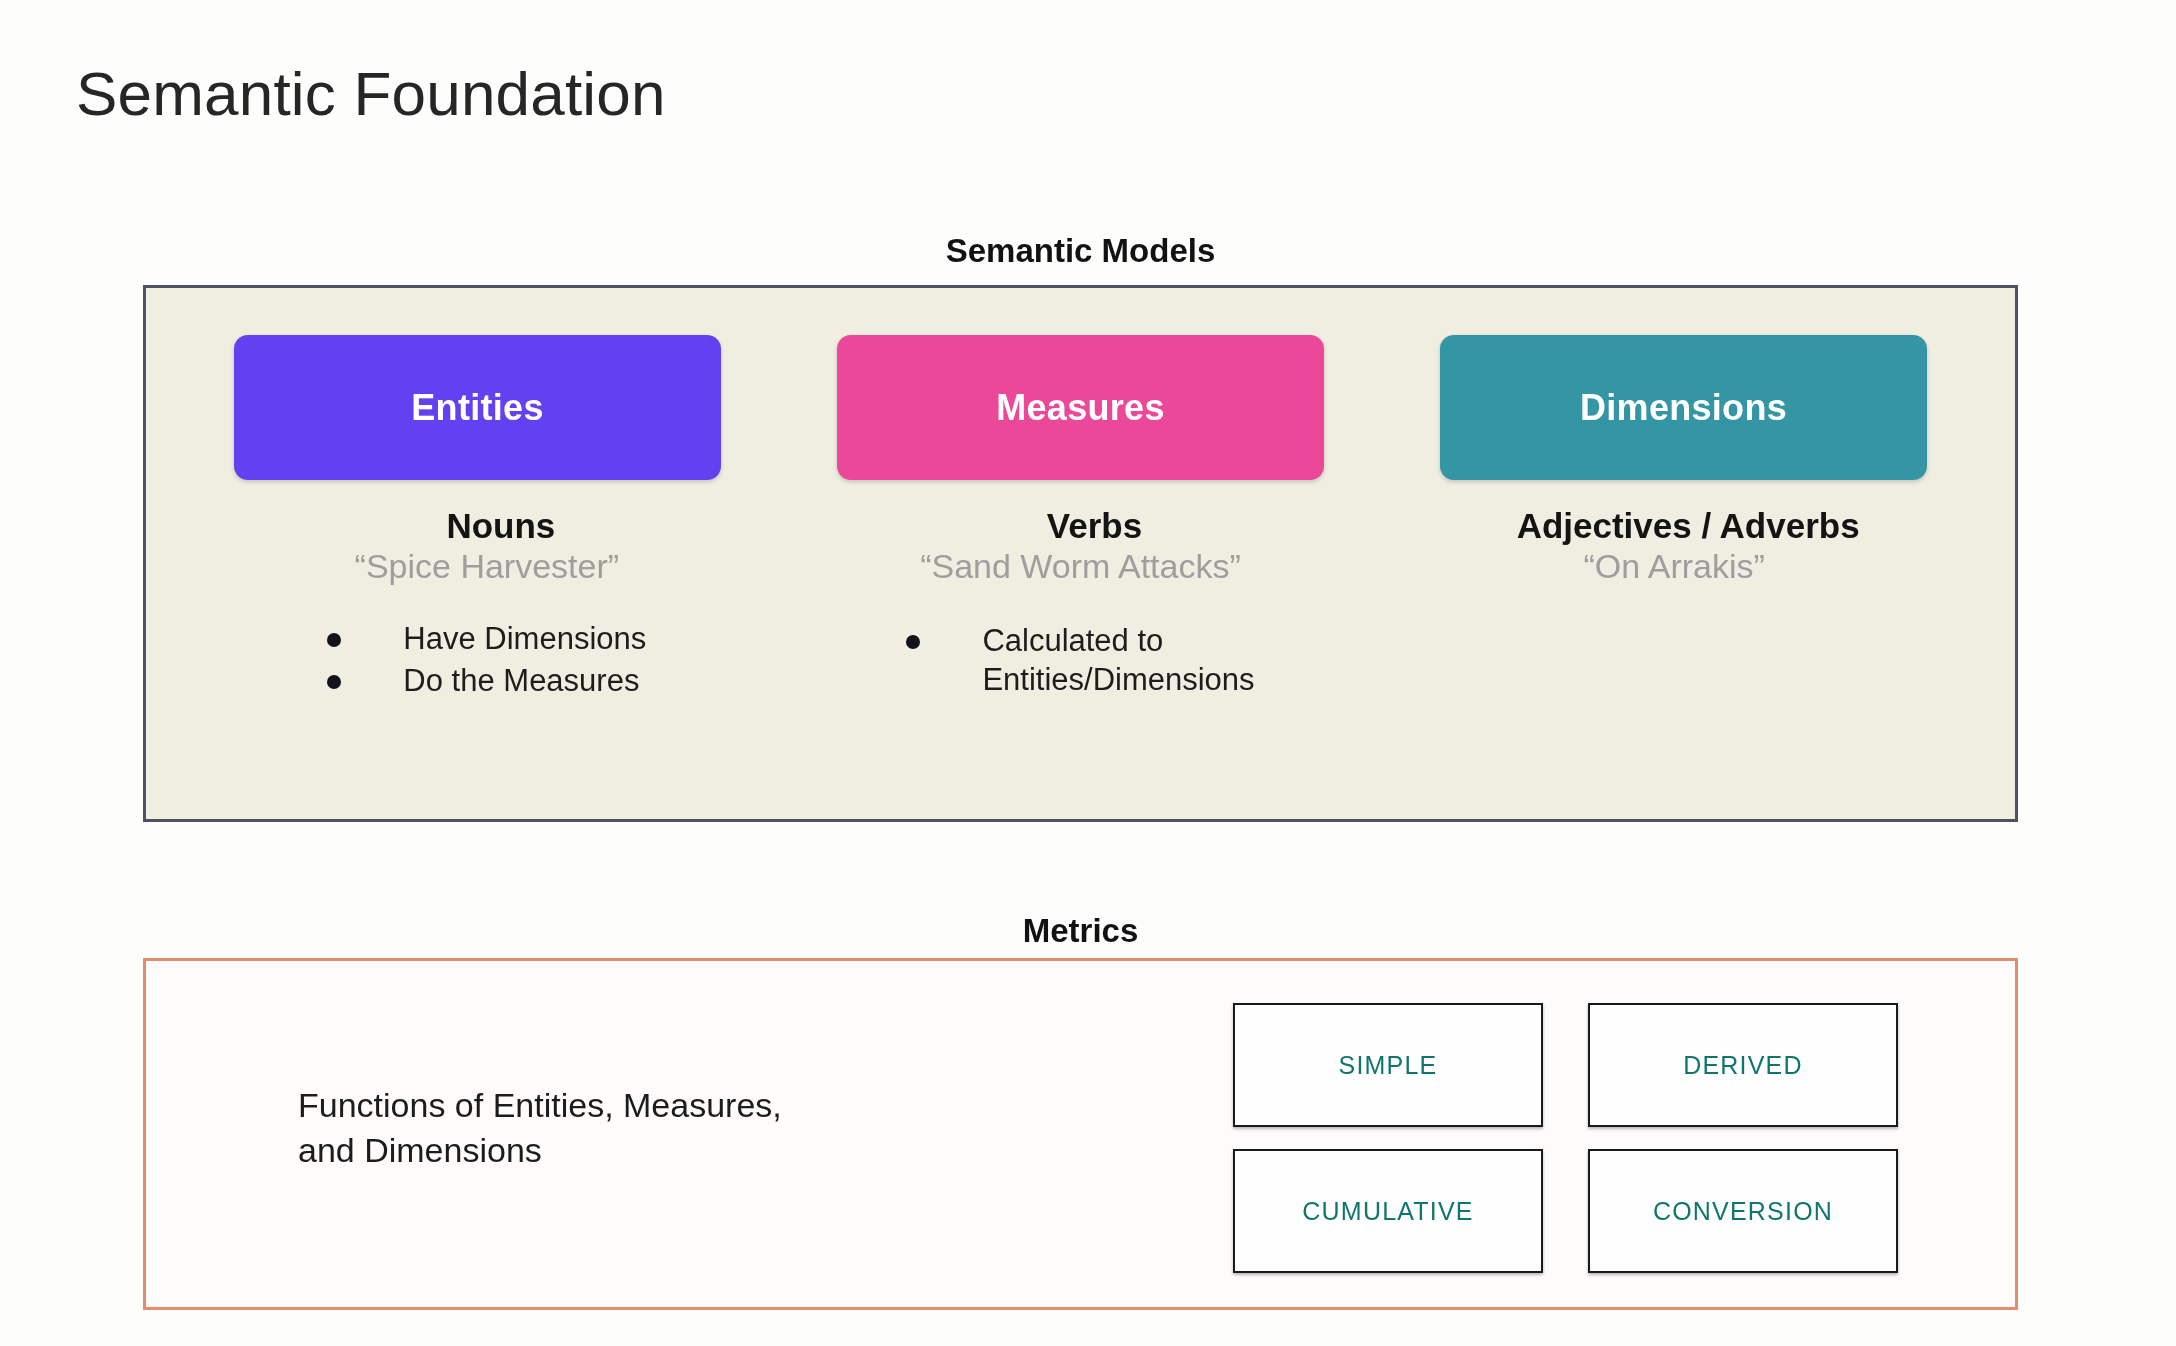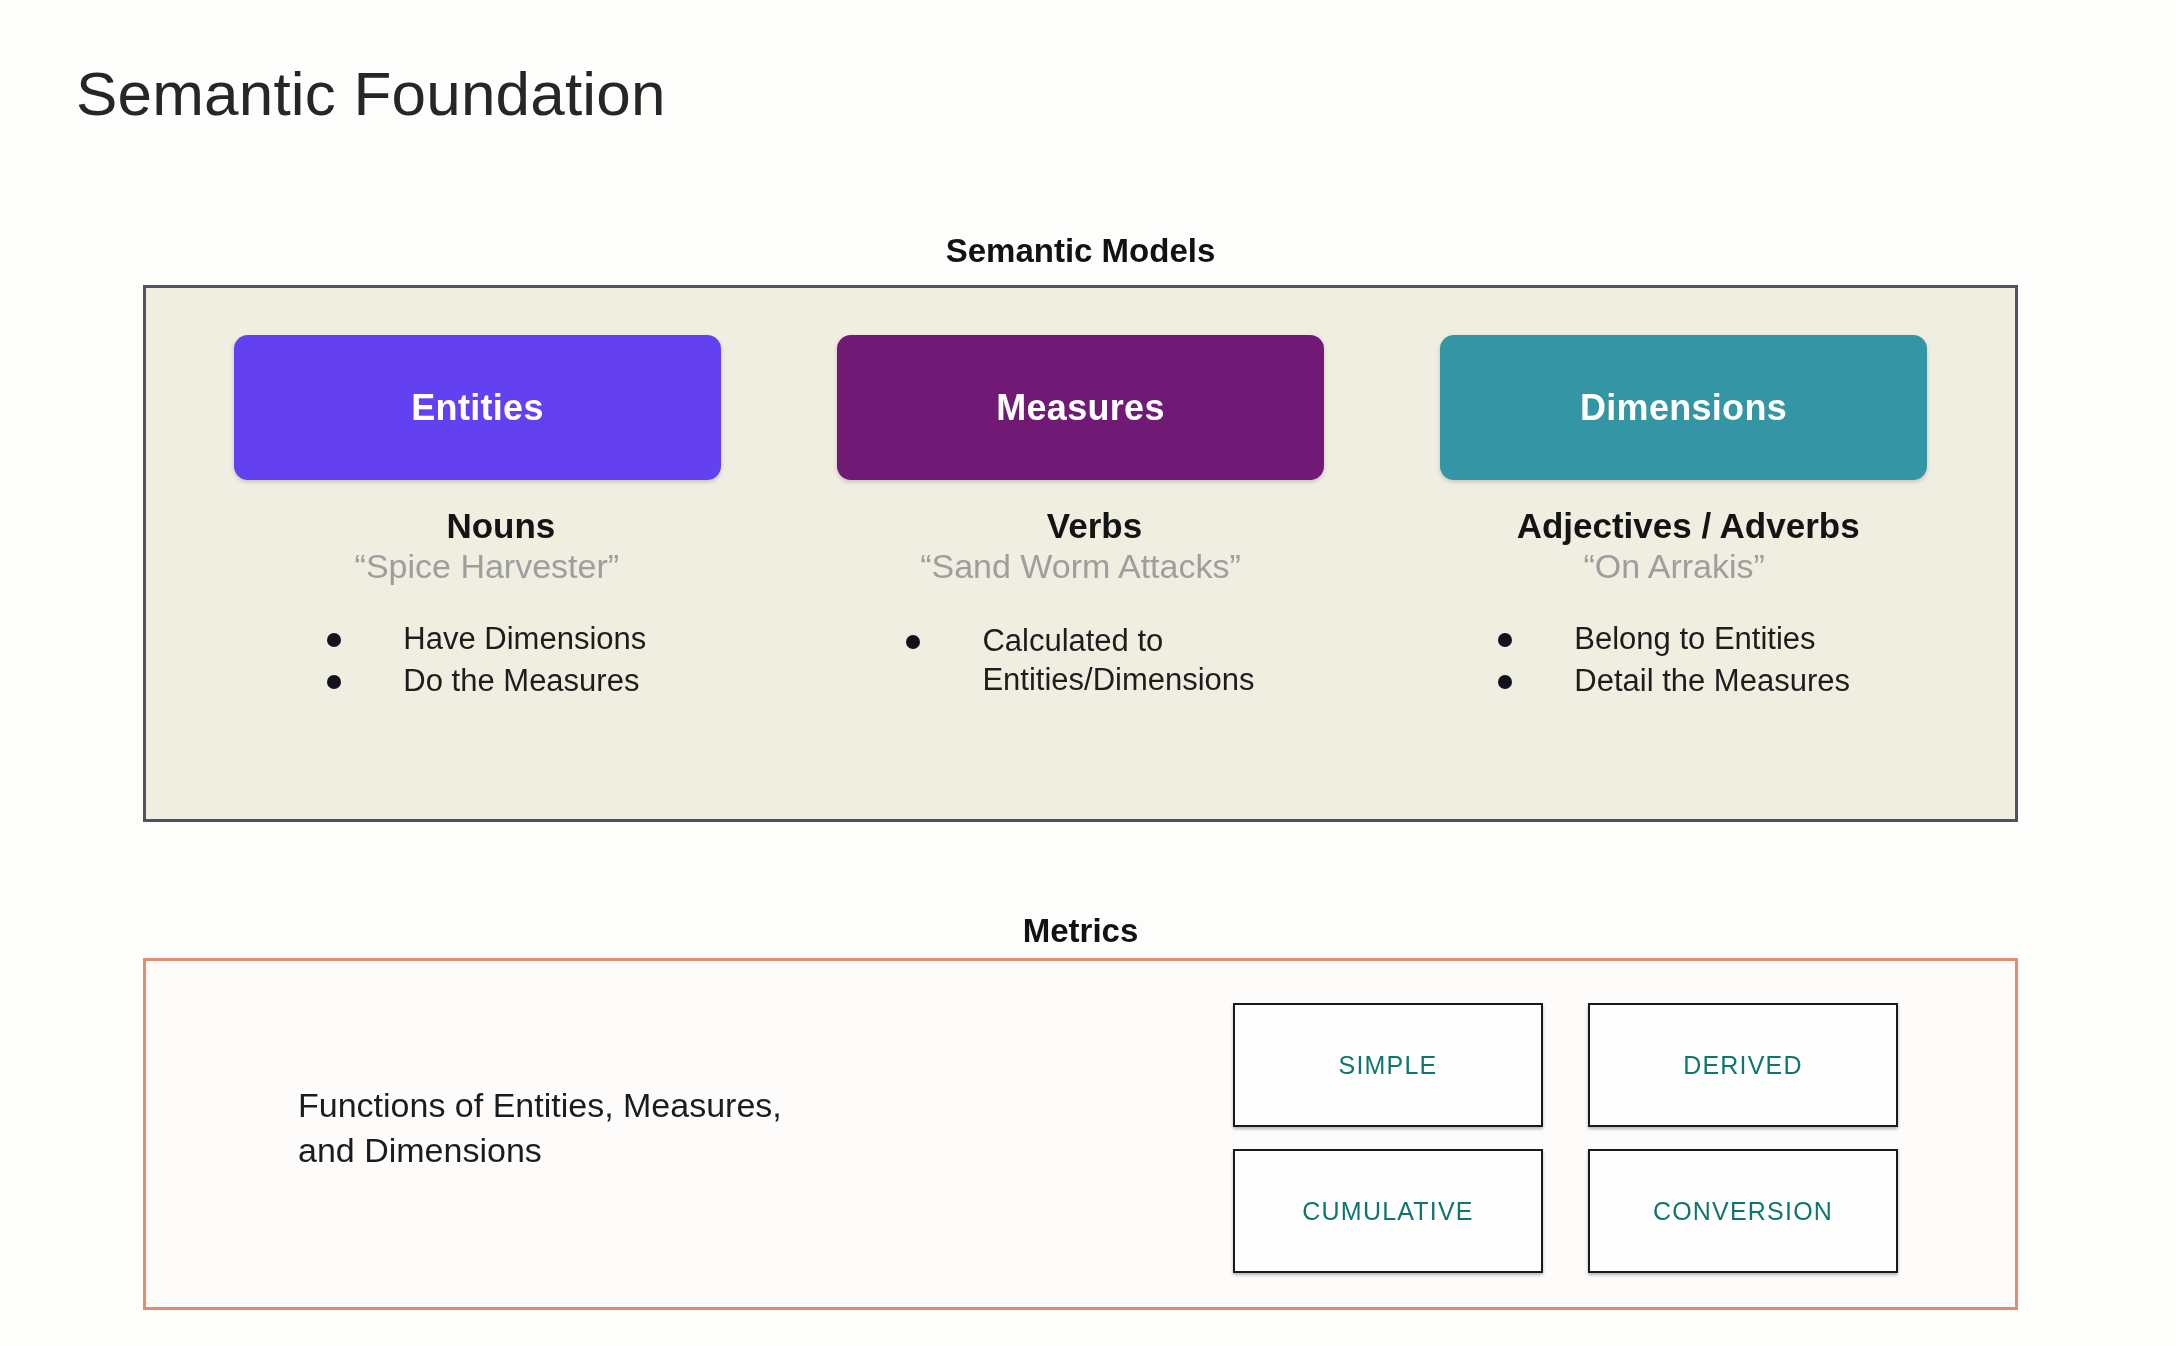--- a/index.html
+++ b/index.html
@@ -83,21 +83,21 @@
     display: flex;
     align-items: center;
     justify-content: center;
     color: #ffffff;
     font-size: 36px;
     font-weight: bold;
     letter-spacing: 0.3px;
     box-shadow: 0 2px 4px rgba(0,0,0,0.18);
   }
   .card.entities   { background: #6441f0; }
-  .card.measures   { background: #701a75; }
+  .card.measures   { background: #ec4899; }
   .card.dimensions { background: #3496a4; }
 
   
   .columns-row {
     position: absolute;
     left: 0;
     top: 218px;
     width: 100%;
     display: flex;
     box-sizing: border-box;
@@ -224,24 +224,20 @@
       <div class="wcol-example">“Sand Worm Attacks”</div>
       <ul class="wcol-list">
         <li style="white-space: pre-line;">Calculated to
 Entities/Dimensions</li>
       </ul>
     </div>
 
     <div class="wcol col-adjectives">
       <div class="wcol-title">Adjectives / Adverbs</div>
       <div class="wcol-example">“On Arrakis”</div>
-      <ul class="wcol-list">
-        <li>Belong to Entities</li>
-        <li>Detail the Measures</li>
-      </ul>
     </div>
 
   </div>
 </div>
 
 <div class="section-heading" id="metrics-heading">Metrics</div>
 
 <div class="metrics-panel">
 
   <div class="metrics-desc">Functions of Entities, Measures,

